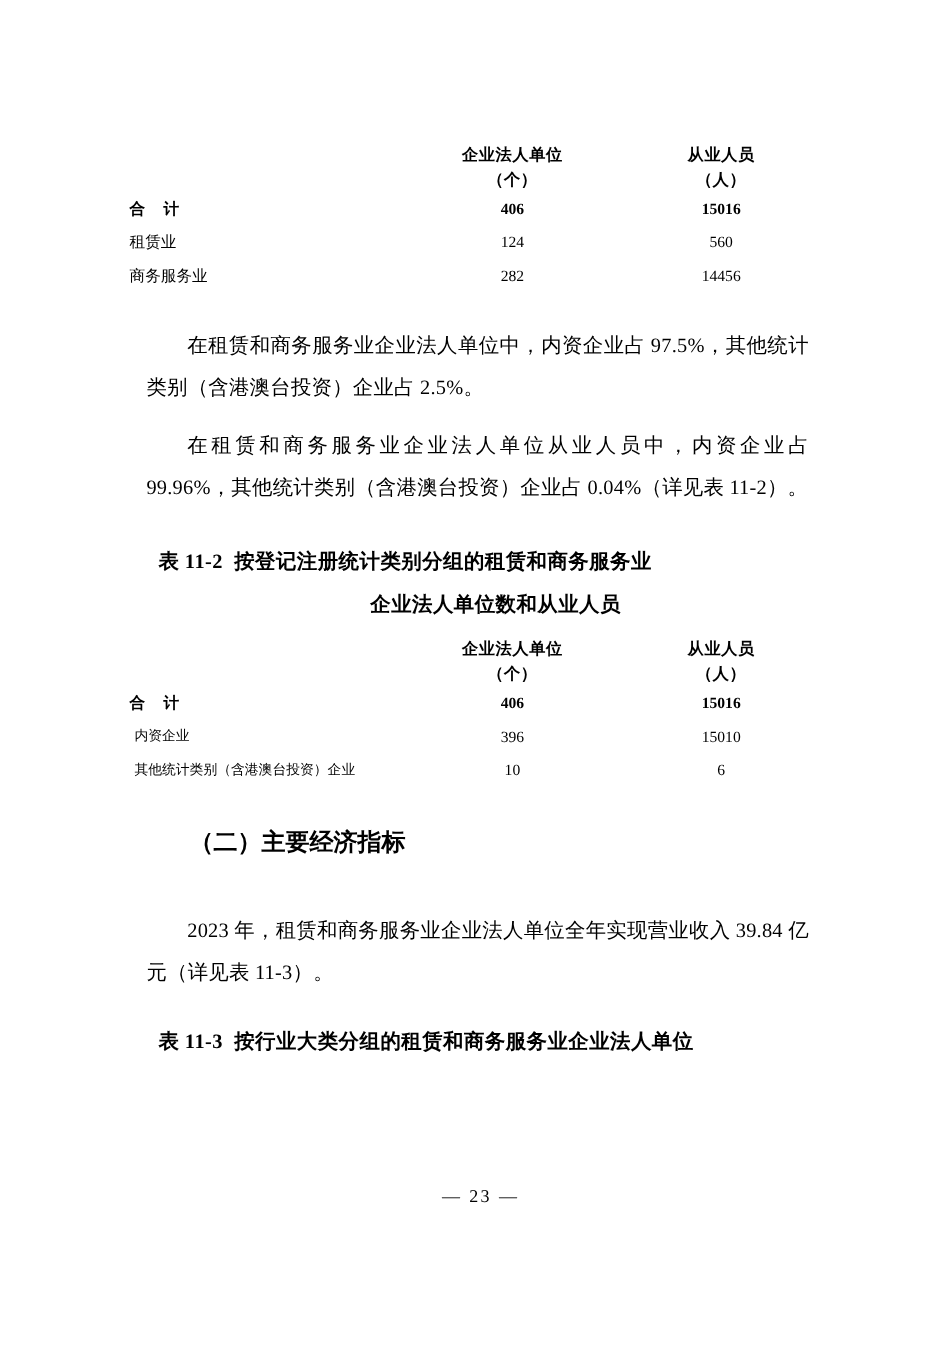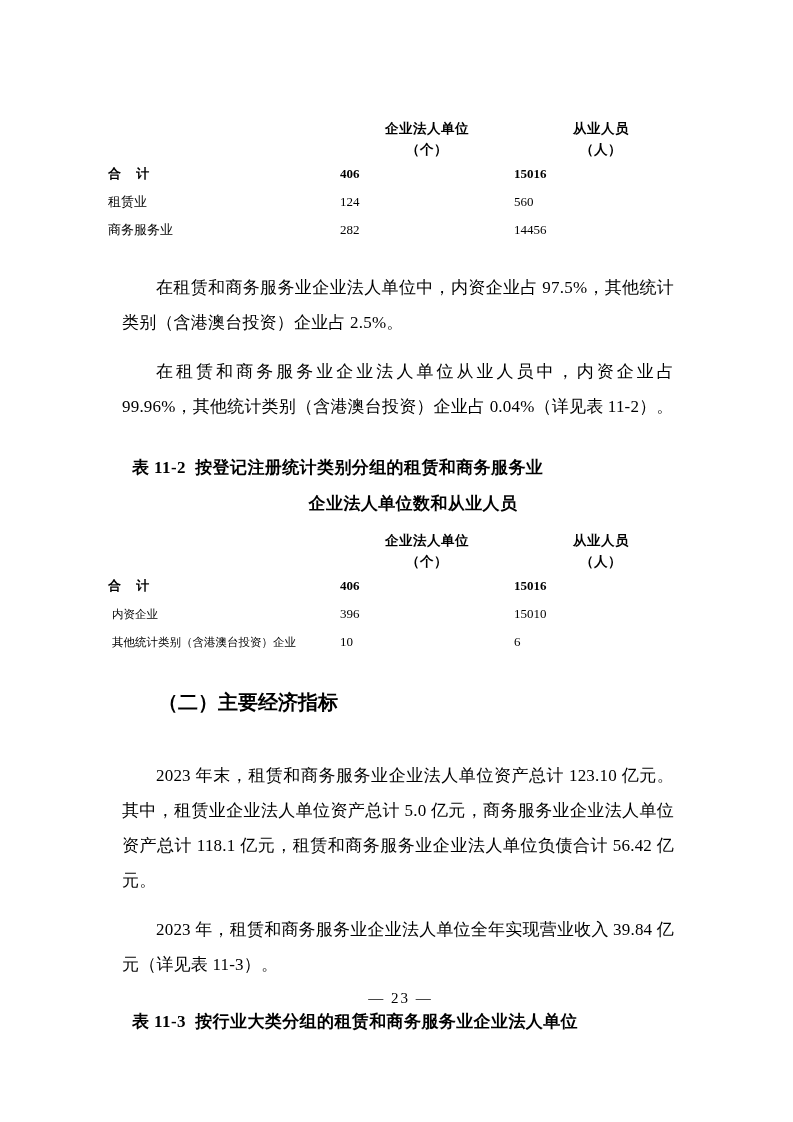--- a/index.html
+++ b/index.html
@@ -69,21 +69,21 @@
     text-align: left;
     font-weight: bold;
     padding-left: 0;
     letter-spacing: 6px;
   }
   .row-label.small {
     font-size: 11.5px;
     padding-left: 4px;
   }
   .num {
-    text-align: left;
+    text-align: center;
     font-size: 13px;
     line-height: 28px;
     padding-right: 10px;
   }
   .num.bold { font-weight: bold; }
 
   
   p.body {
     font-size: 17px;
     line-height: 35px;
@@ -218,21 +218,20 @@
         </tr>
       </tbody>
     </table>
 
     <div class="gap-12"></div>
 
     <h3 class="section">（二）主要经济指标</h3>
 
     <div class="gap-8"></div>
 
-    <p class="body">2023 年末，租赁和商务服务业企业法人单位资产总计 123.10 亿元。其中，租赁业企业法人单位资产总计 5.0 亿元，商务服务业企业法人单位资产总计 118.1 亿元，租赁和商务服务业企业法人单位负债合计 56.42 亿元。</p>
     <p class="body">2023 年，租赁和商务服务业企业法人单位全年实现营业收入 39.84 亿元（详见表 11-3）。</p>
 
     <div class="gap-8"></div>
 
     <h3 class="tabtitle">
       <span>表 11-3</span>&nbsp;&nbsp;<span>按行业大类分组的租赁和商务服务业企业法人单位</span>
     </h3>
 
   </div>
 

